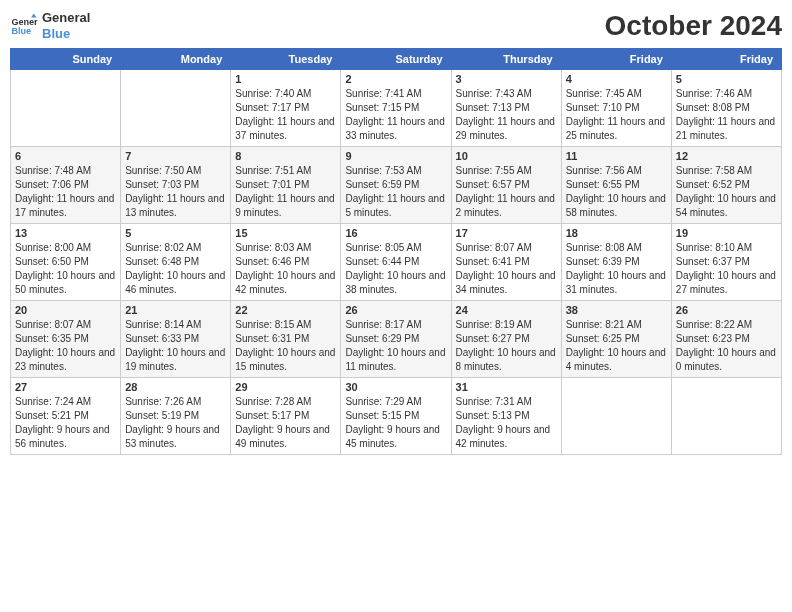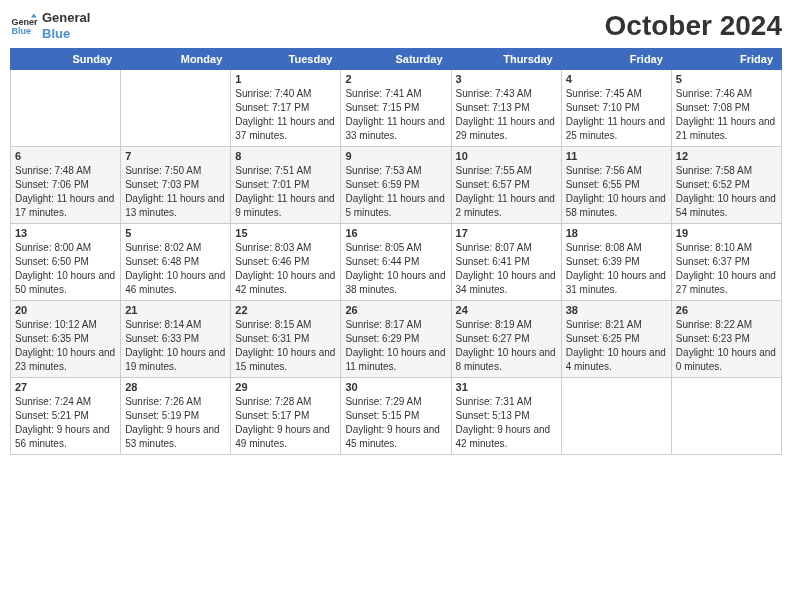--- a/index.html
+++ b/index.html
@@ -147,21 +147,21 @@
           </td>
           <td>
             <span class="day-num">4</span>
             <div class="day-info">Sunrise: 7:45 AM
 Sunset: 7:10 PM
 Daylight: 11 hours and 25 minutes.</div>
           </td>
           <td>
             <span class="day-num">5</span>
             <div class="day-info">Sunrise: 7:46 AM
-Sunset: 7:08 PM
+Sunset: 8:08 PM
 Daylight: 11 hours and 21 minutes.</div>
           </td>
         </tr>
         <tr>
           <td>
             <span class="day-num">6</span>
             <div class="day-info">Sunrise: 7:48 AM
 Sunset: 7:06 PM
 Daylight: 11 hours and 17 minutes.</div>
           </td>
@@ -242,21 +242,21 @@
           <td>
             <span class="day-num">19</span>
             <div class="day-info">Sunrise: 8:10 AM
 Sunset: 6:37 PM
 Daylight: 10 hours and 27 minutes.</div>
           </td>
         </tr>
         <tr>
           <td>
             <span class="day-num">20</span>
-            <div class="day-info">Sunrise: 10:12 AM
+            <div class="day-info">Sunrise: 8:07 AM
 Sunset: 6:35 PM
 Daylight: 10 hours and 23 minutes.</div>
           </td>
           <td>
             <span class="day-num">21</span>
             <div class="day-info">Sunrise: 8:14 AM
 Sunset: 6:33 PM
 Daylight: 10 hours and 19 minutes.</div>
           </td>
           <td>

